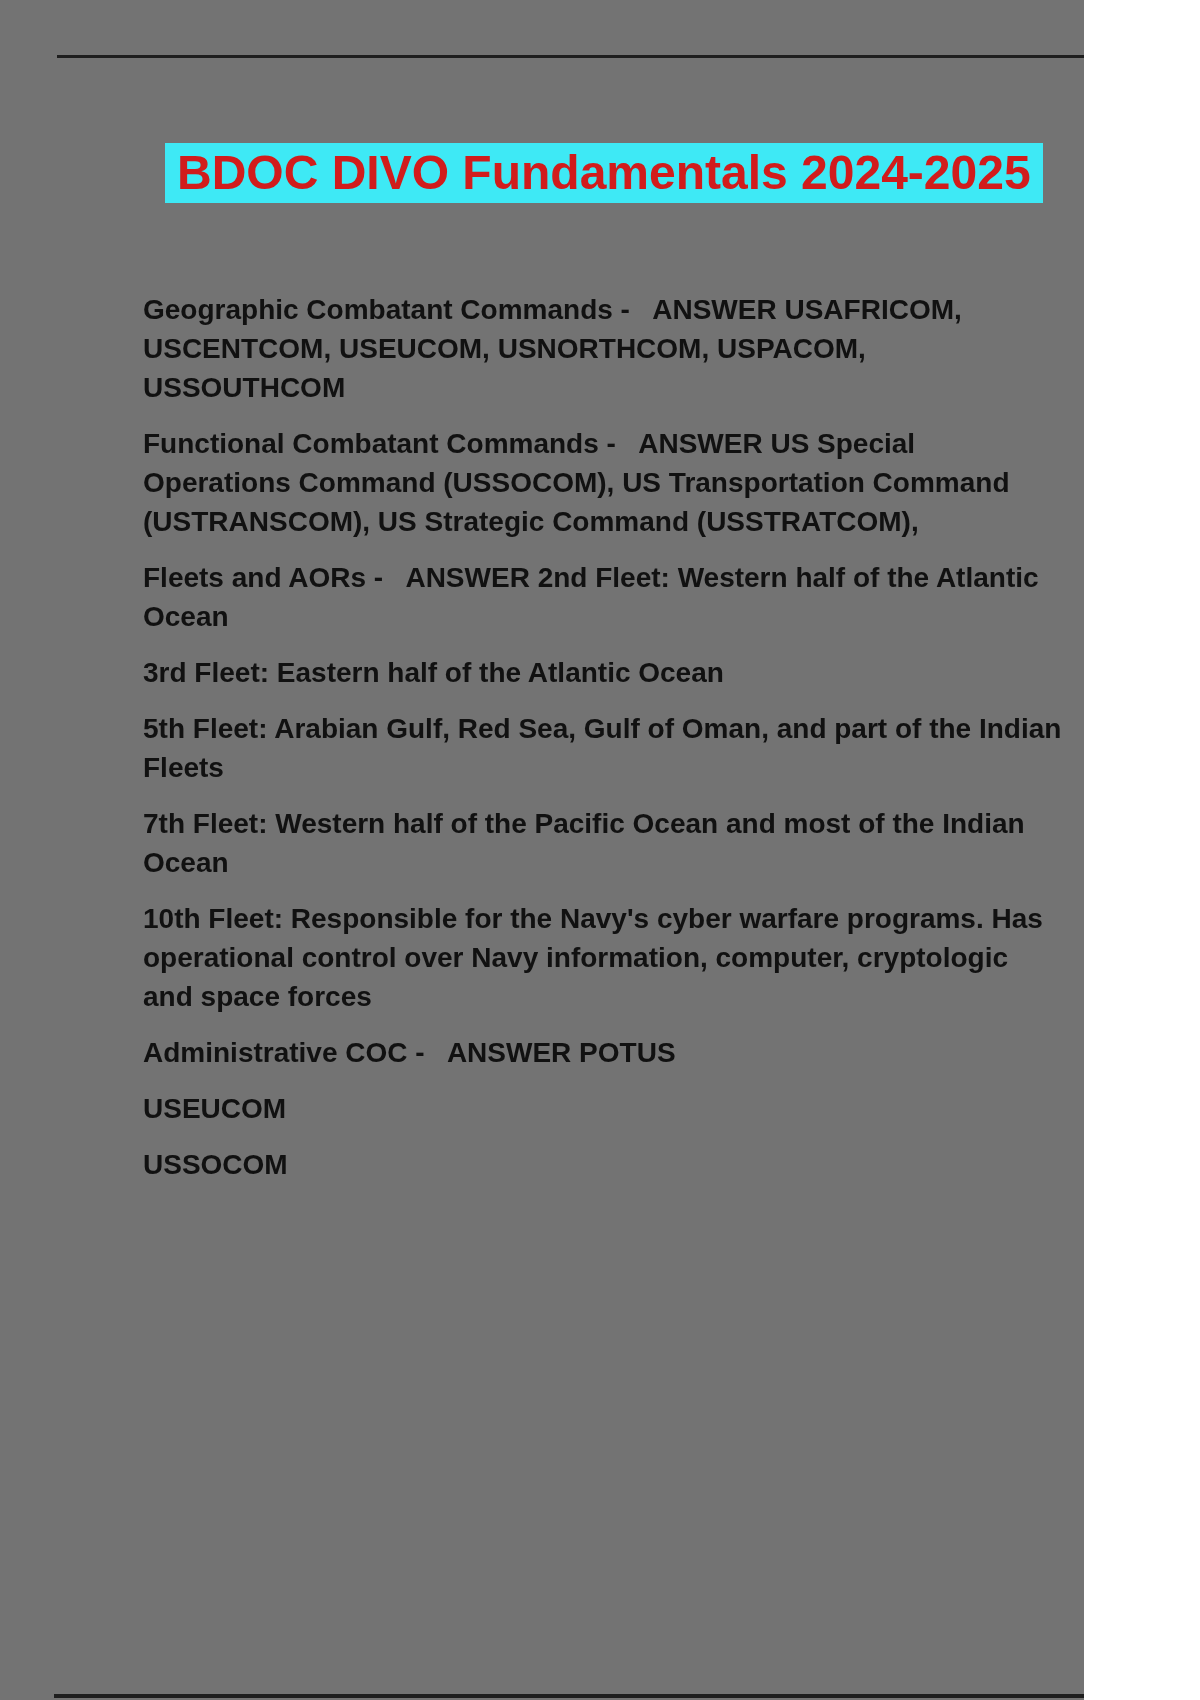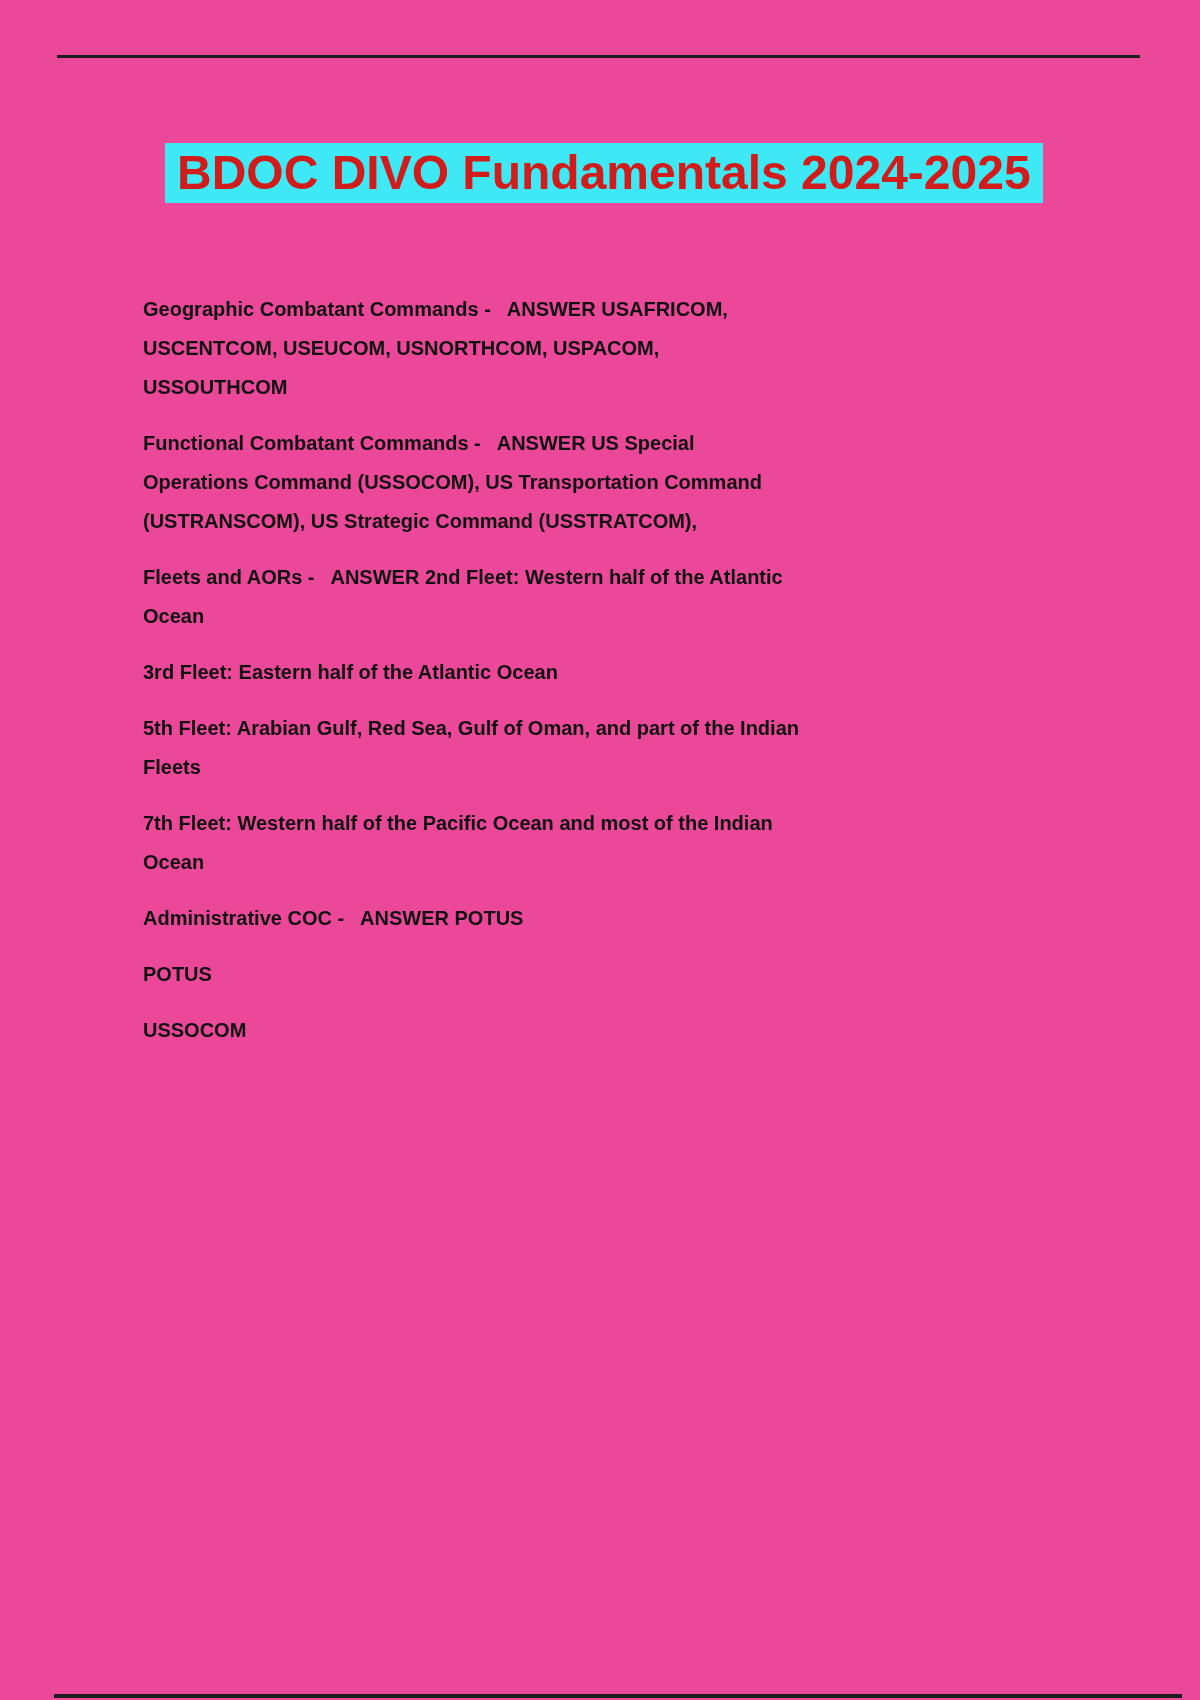--- a/index.html
+++ b/index.html
@@ -2,23 +2,23 @@
 <html><head>
 <meta charset="utf-8">
 <style>
   html, body {
     margin: 0;
     padding: 0;
     background: #ffffff;
   }
   .page {
     position: relative;
-    width: 1200px;
+    width: 1084px;
     height: 1700px;
-    background: #ec4899;
+    background: #737373;
     overflow: hidden;
     font-family: "Liberation Sans", sans-serif;
   }
   .rule {
     position: absolute;
     background: var(--rule-color, #1e1e1e);
   }
   .rule-top {
     left: 57px;
     top: 55px;
@@ -50,21 +50,21 @@
   .doc-body {
     position: absolute;
     left: 143px;
     top: 290px;
     width: 1010px;
   }
   .para {
     margin: 0 0 17px 0;
     font-family: "Liberation Sans", sans-serif;
     font-weight: bold;
-    font-size: 20px;
+    font-size: 28px;
     line-height: 39px;
     color: var(--body-text, #111111);
     white-space: pre-wrap;
   }
 </style>
 </head>
 <body>
 
 <div class="page" style="--title-text: #d11c1c; --title-highlight: #3ee9f5; --body-text: #111111; --rule-color: #1e1e1e;">
   <div class="rule rule-top"></div>
@@ -88,23 +88,26 @@
       <p class="para">3rd Fleet: Eastern half of the Atlantic Ocean</p>
 
 
       <p class="para">5th Fleet: Arabian Gulf, Red Sea, Gulf of Oman, and part of the Indian
 Fleets</p>
 
 
       <p class="para">7th Fleet: Western half of the Pacific Ocean and most of the Indian
 Ocean</p>
 
+      <p class="para">10th Fleet: Responsible for the Navy's cyber warfare programs. Has
+operational control over Navy information, computer, cryptologic
+and space forces</p>
 
       <p class="para">Administrative COC -   ANSWER POTUS</p>
 
-      <p class="para">POTUS</p>
+      <p class="para">USEUCOM</p>
 
       <p class="para">USSOCOM</p>
 
   </div>
 
   <div class="rule rule-bottom"></div>
 </div>
 
 </body></html>

